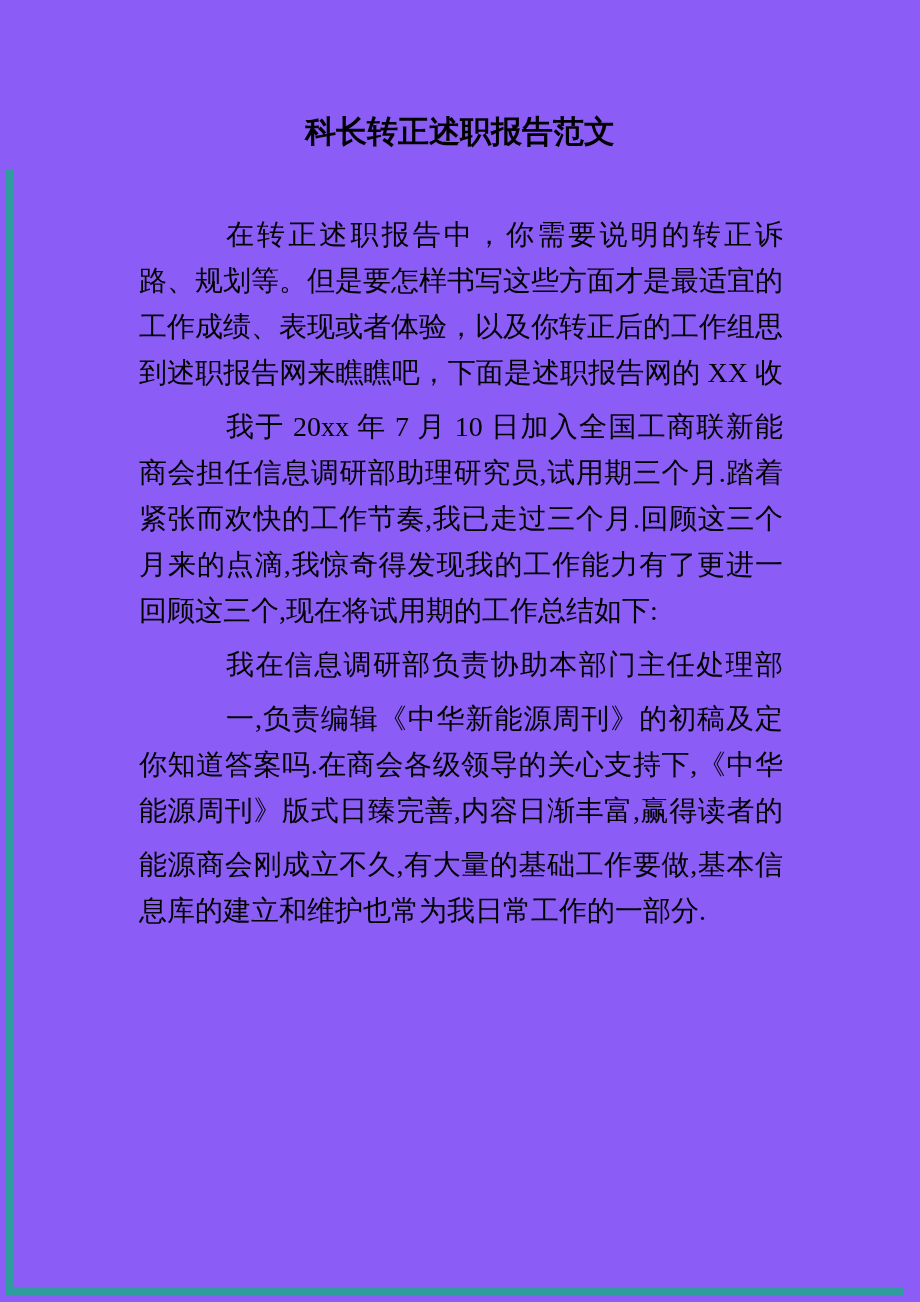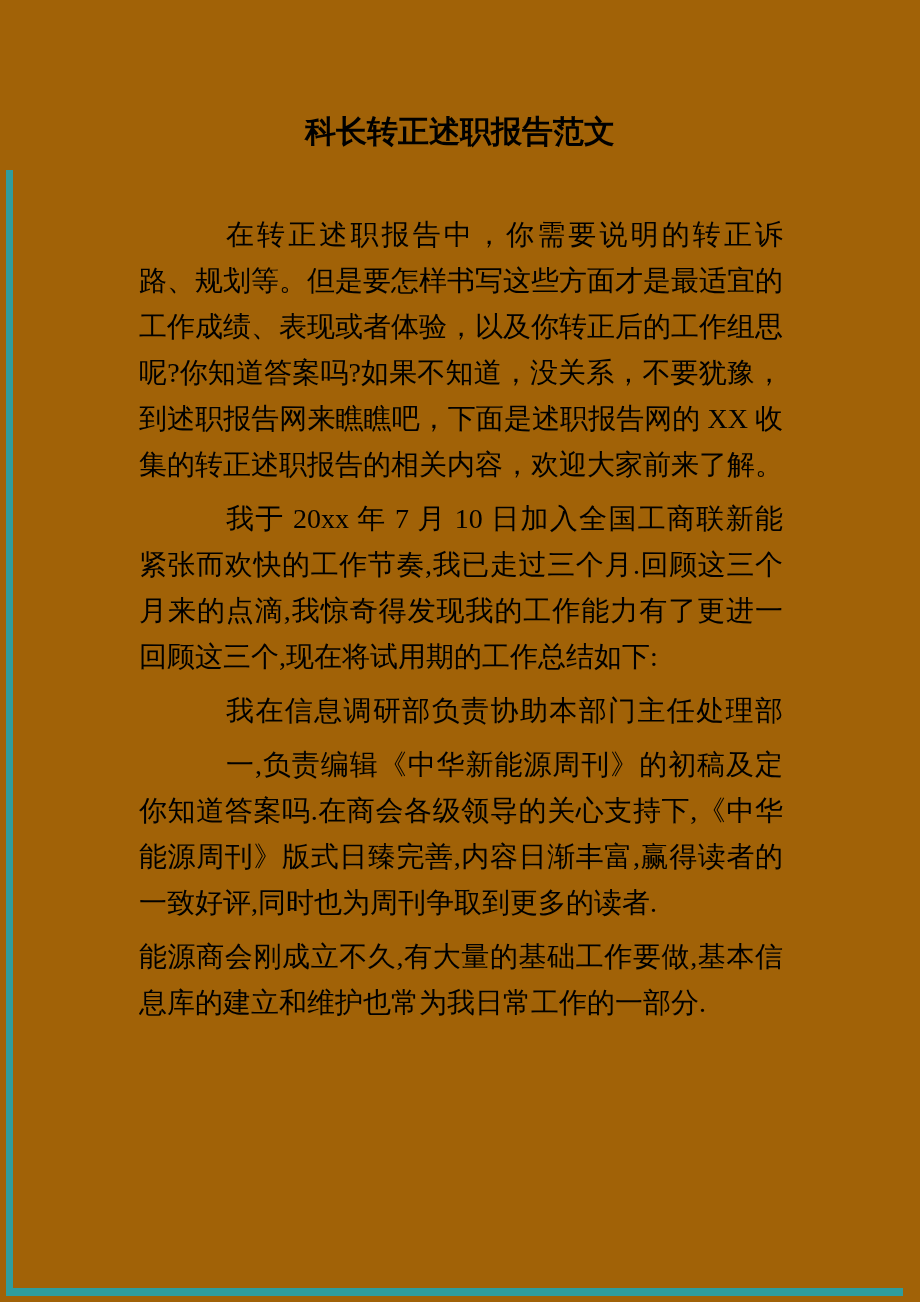--- a/index.html
+++ b/index.html
@@ -53,46 +53,44 @@
     width: 7px; height: 1126px;
   }
   .accent-bottom {
     left: 6px; top: 1288px;
     width: 897px; height: 8px;
   }
 </style>
 </head>
 <body>
 
-<div class="page" style="background: #a16207; color: rgb(0, 0, 0);">
+<div class="page" style="background: #8b5cf6; color: rgb(0, 0, 0);">
   <div class="doc-title">科长转正述职报告范文</div>
 
   <div class="doc-body">
       <div class="para">
         <div class="line para-first">在转正述职报告中，你需要说明的转正诉求、</div>
         <div class="line">路、规划等。但是要怎样书写这些方面才是最适宜的</div>
         <div class="line">工作成绩、表现或者体验，以及你转正后的工作组思</div>
-        <div class="line">呢?你知道答案吗?如果不知道，没关系，不要犹豫，</div>
         <div class="line">到述职报告网来瞧瞧吧，下面是述职报告网的 XX 收</div>
-        <div class="line para-last">集的转正述职报告的相关内容，欢迎大家前来了解。</div>
       </div>
       <div class="para">
         <div class="line para-first">我于 20xx 年 7 月 10 日加入全国工商联新能源</div>
+        <div class="line">商会担任信息调研部助理研究员,试用期三个月.踏着</div>
         <div class="line">紧张而欢快的工作节奏,我已走过三个月.回顾这三个</div>
         <div class="line">月来的点滴,我惊奇得发现我的工作能力有了更进一</div>
         <div class="line para-last">回顾这三个,现在将试用期的工作总结如下:</div>
       </div>
       <div class="para">
         <div class="line para-first">我在信息调研部负责协助本部门主任处理部门</div>
       </div>
       <div class="para">
         <div class="line para-first">一,负责编辑《中华新能源周刊》的初稿及定稿</div>
         <div class="line">你知道答案吗.在商会各级领导的关心支持下,《中华新</div>
         <div class="line">能源周刊》版式日臻完善,内容日渐丰富,赢得读者的</div>
-        <div class="line para-last">一致好评,同时也为周刊争取到更多的读者.</div>
       </div>
       <div class="para">
         <div class="line">能源商会刚成立不久,有大量的基础工作要做,基本信</div>
         <div class="line para-last">息库的建立和维护也常为我日常工作的一部分.</div>
       </div>
     </div>
 
   <div class="accent accent-left"></div>
   <div class="accent accent-bottom"></div>
 </div>

